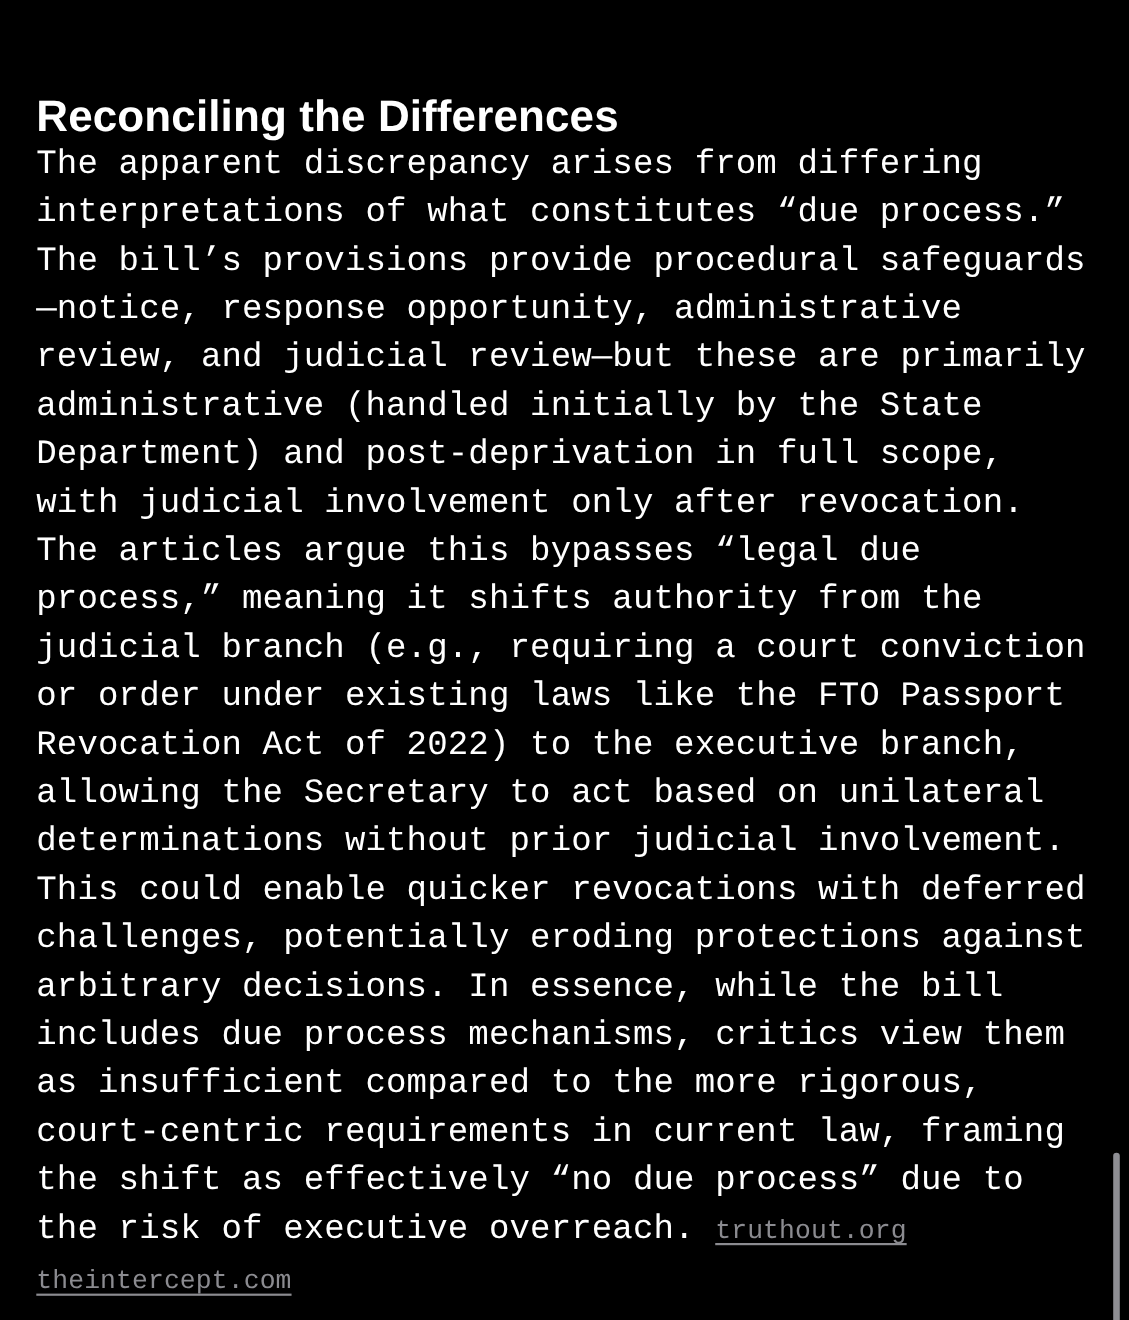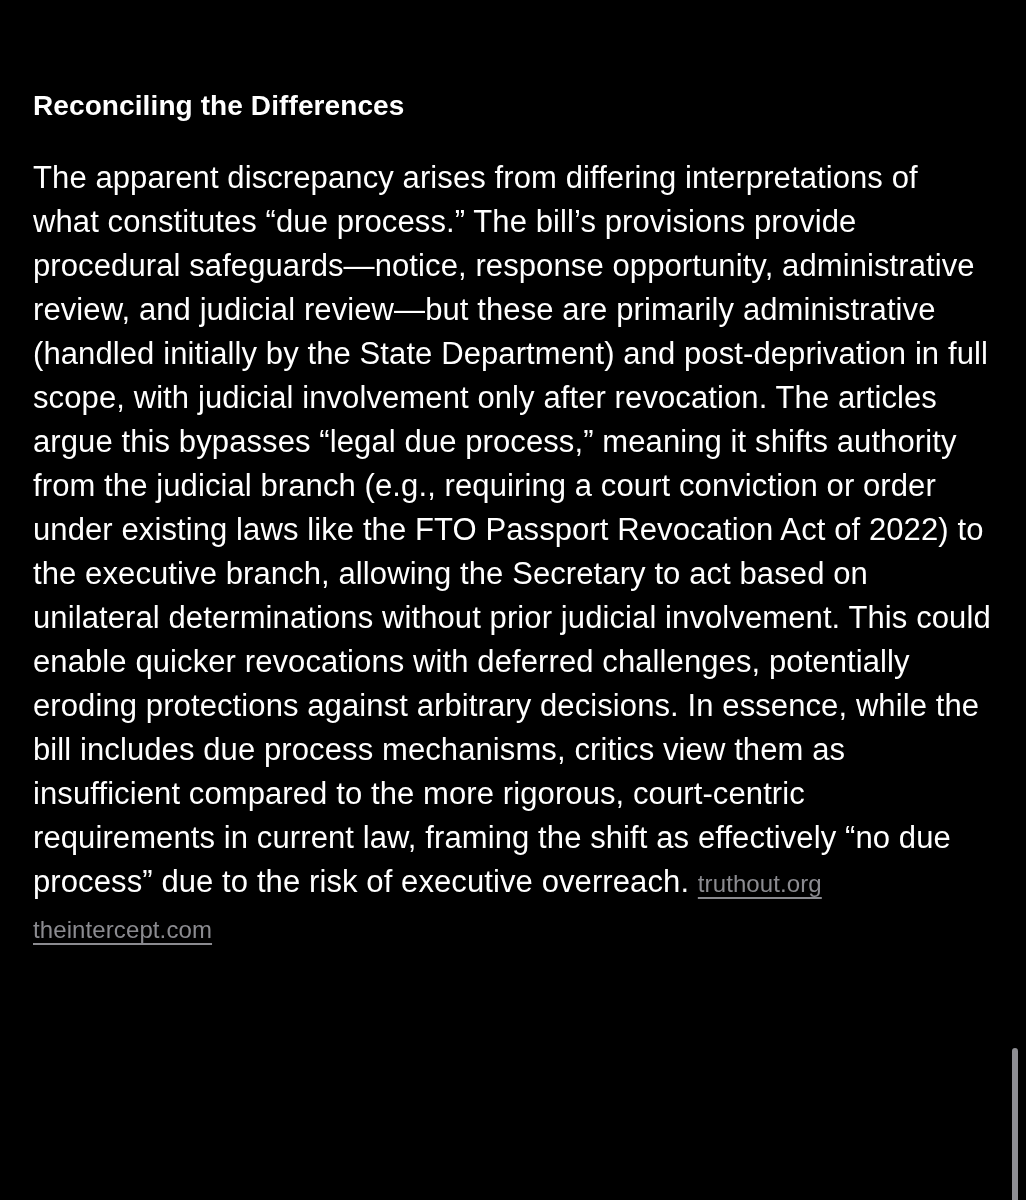--- a/index.html
+++ b/index.html
@@ -22,26 +22,26 @@
   }
   .para {
     margin: 0;
     color: #ffffff;
     font-size: 31px;
     line-height: 44px;
     font-weight: 400;
     letter-spacing: 0.1px;
   }
   .para2 {
-    margin-top: 28px;
+    font-family: Liberation Mono, monospace;
   }
   .heading {
     margin: 68px 0 0 0;
     color: #ffffff;
-    font-size: 28px;
+    font-size: 40px;
     line-height: 44px;
     font-weight: 700;
     letter-spacing: 0.1px;
   }
   .citation {
     color: #8b8b90;
     font-size: 24px;
     font-weight: 400;
     text-decoration: underline;
     text-decoration-color: #8b8b90;

